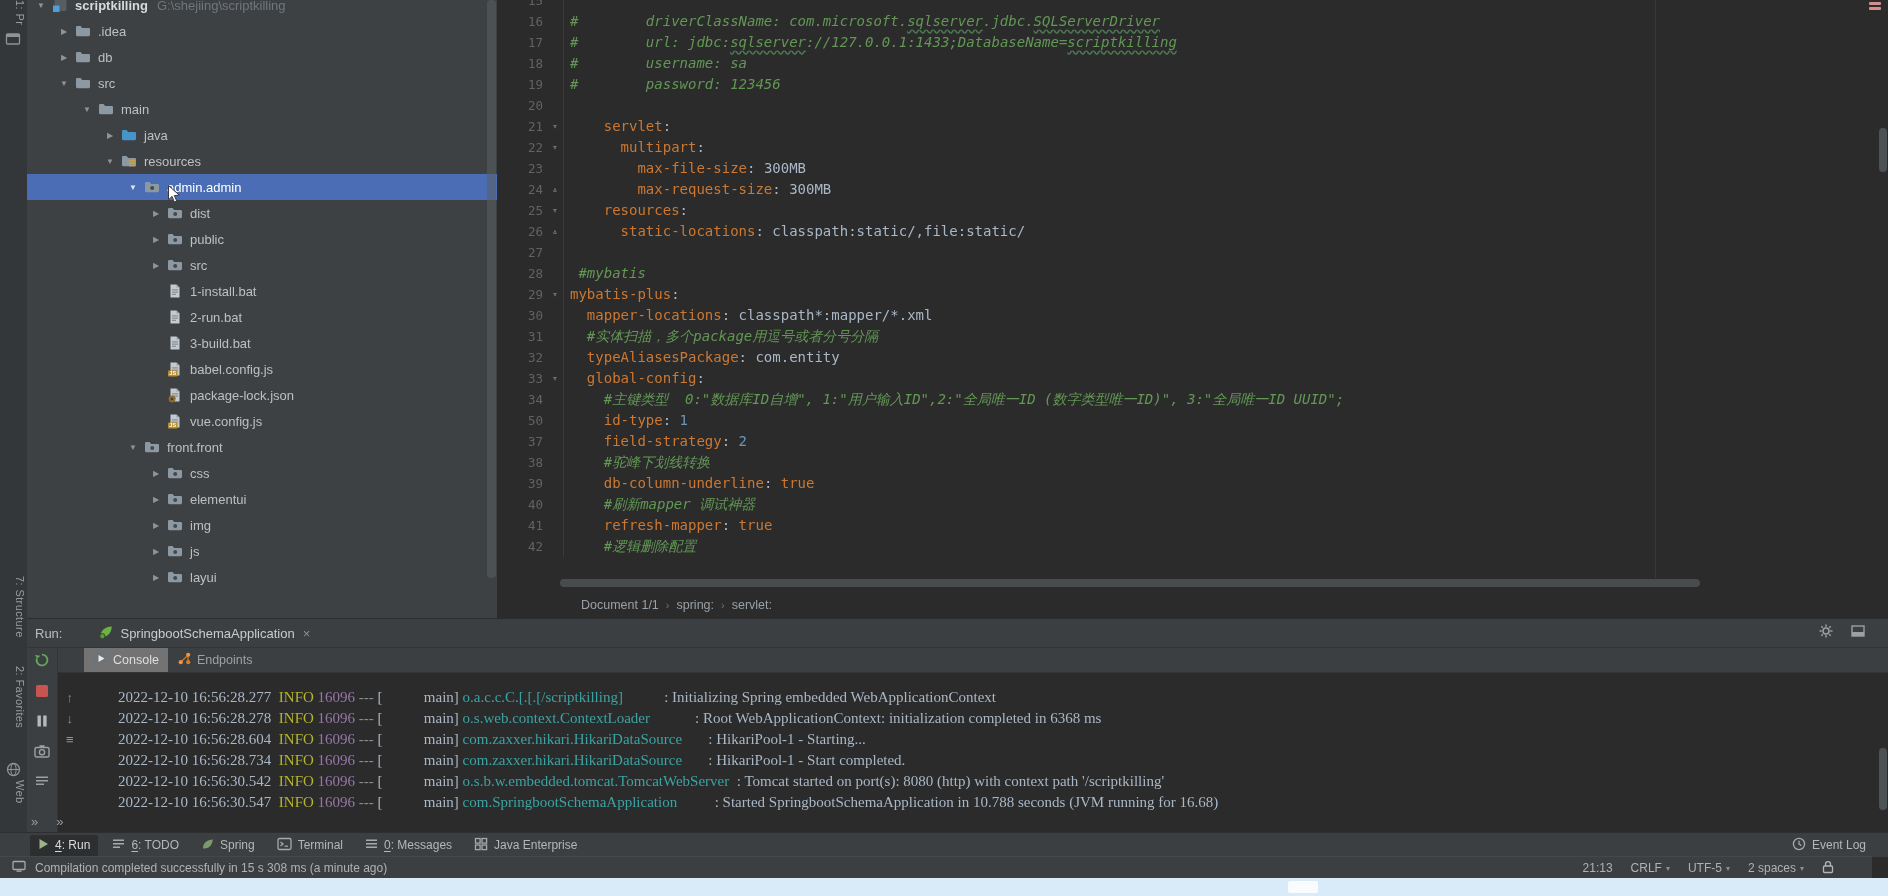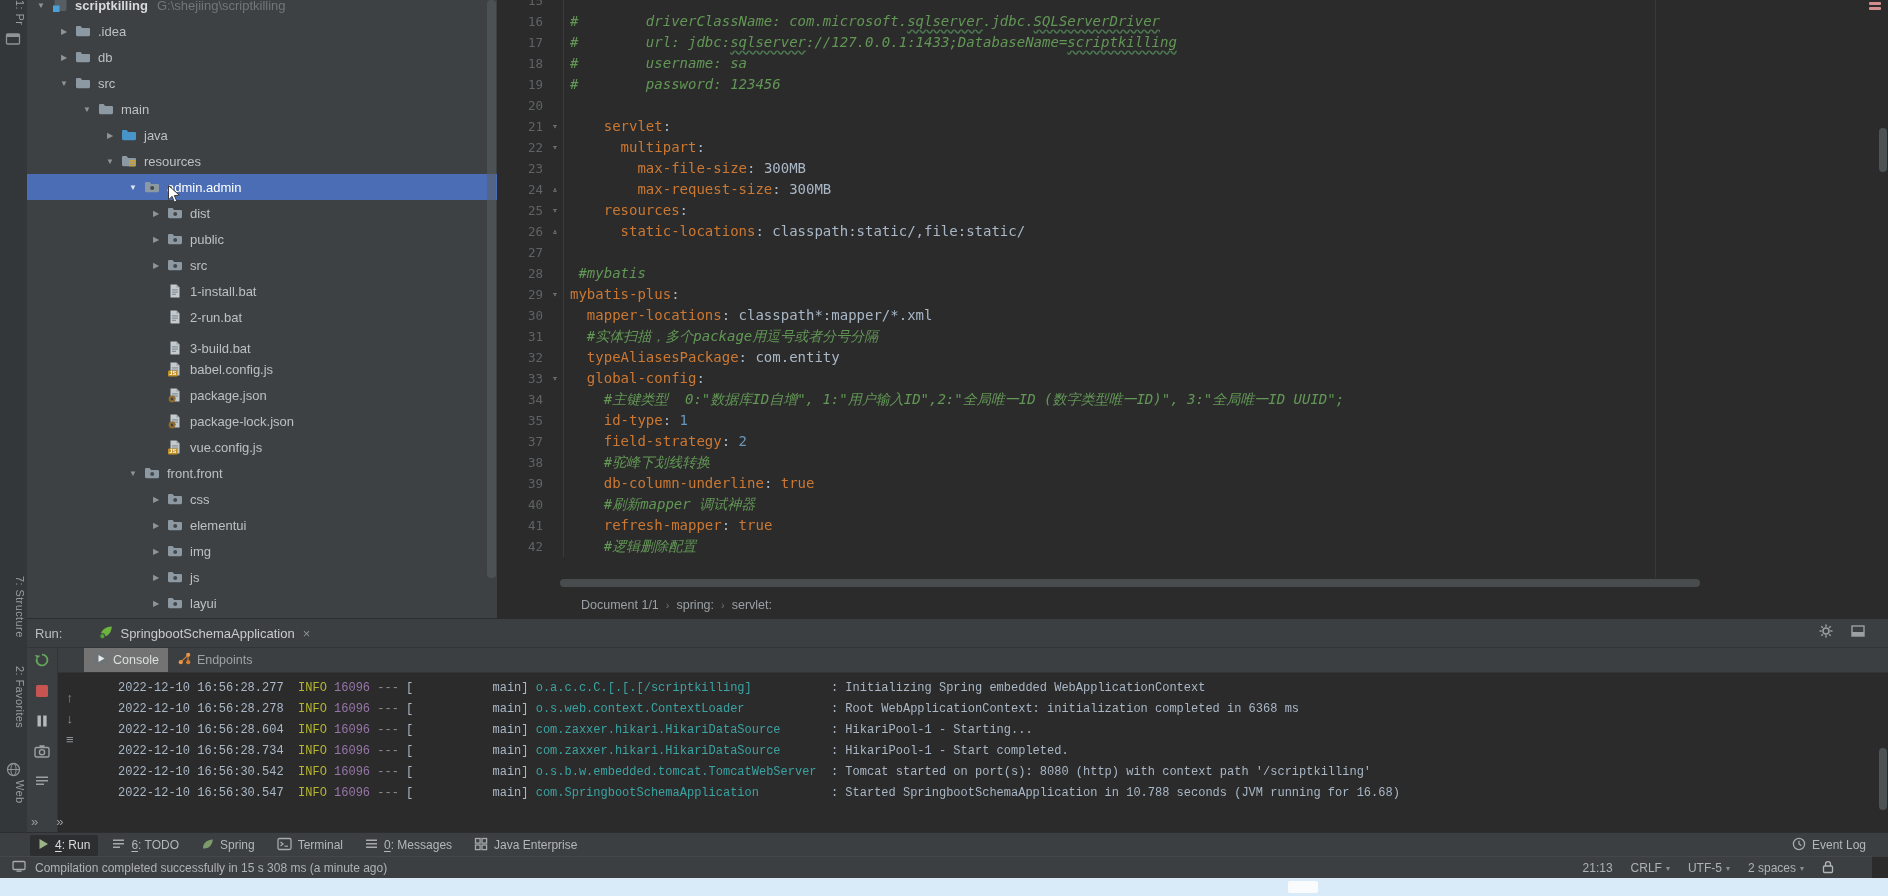--- a/index.html
+++ b/index.html
@@ -49,21 +49,21 @@
   .runrow{display:flex;height:186px;}
   .runtools{width:30px;flex:none;background:#3c3f41;border-right:1px solid #323537;display:flex;
             flex-direction:column;align-items:center;padding-top:4px;gap:12px;}
   .runmain{flex:1;display:flex;flex-direction:column;position:relative;}
   .ctabs{height:24px;flex:none;background:#3c3f41;display:flex;align-items:stretch;padding-left:26px;border-bottom:1px solid #323537;}
   .ctab{display:flex;align-items:center;gap:5px;padding:0 9px;font-size:12.5px;color:#9da1a4;}
   .ctab.on{background:#737373;color:#dcdedf;}
   .console{flex:1;position:relative;background:#2b2b2b;overflow:hidden;}
   .cgut{position:absolute;left:8px;top:18px;display:flex;flex-direction:column;gap:7px;align-items:center;
         color:#8f9497;font-size:13px;line-height:14px;}
-  .logs{position:absolute;left:60px;top:5px;font-family:Liberation Mono, monospace;font-size:12px;line-height:21px;}
+  .logs{position:absolute;left:60px;top:14px;font-family:Liberation Serif, serif;font-size:15px;line-height:21px;}
   .log-line{white-space:pre;height:21px;}
   .lt{color:#a9b7c6;} .lv{color:#b5b52f;} .lp{color:#9876aa;} .ld{color:#8c8c8c;}
   .lb{color:#a9b7c6;} .lg{color:#3ba3a3;} .lm{color:#a9b7c6;}
   .cvthumb{position:absolute;right:1px;top:75px;width:8px;height:62px;background:#4d5254;border-radius:4px;}
   .chevrons{position:absolute;left:4px;bottom:4px;display:flex;gap:18px;color:#9a9ea1;font-size:13px;z-index:5;}
   
   .btoolbar{position:absolute;left:0;right:0;top:832px;height:24px;background:#3c3f41;border-top:1px solid #2c2e2f;
             display:flex;align-items:center;font-size:12px;color:#b4b7b9;padding-left:30px;gap:6px;text-align:right;}
   .tbitem{display:flex;align-items:center;gap:6px;padding:3px 8px;border-radius:2px;}
   .tbitem.on{background:#2c2e30;color:#d8dadb;}
@@ -232,21 +232,21 @@
             <svg width="16" height="16">
               <path d="M3.5 1.5h6l3 3v10h-9z" fill="#c3cad0"></path>
               <path d="M9.5 1.5l3 3h-3z" fill="#979ea3"></path>
               <rect x="5" y="6.4" width="6" height="1" fill="#7b8288"></rect>
               <rect x="5" y="8.6" width="6" height="1" fill="#7b8288"></rect>
               <rect x="5" y="10.8" width="4" height="1" fill="#7b8288"></rect>
             </svg>
           </span>
           <span class="tlabel">2-run.bat</span>
         </div>
-        <div class="trow" style="padding-left: 120px; align-items: flex-end;">
+        <div class="trow" style="padding-left: 120px;">
           <span class="tarrow"></span>
           <span class="ticon">
             <svg width="16" height="16">
               <path d="M3.5 1.5h6l3 3v10h-9z" fill="#c3cad0"></path>
               <path d="M9.5 1.5l3 3h-3z" fill="#979ea3"></path>
               <rect x="5" y="6.4" width="6" height="1" fill="#7b8288"></rect>
               <rect x="5" y="8.6" width="6" height="1" fill="#7b8288"></rect>
               <rect x="5" y="10.8" width="4" height="1" fill="#7b8288"></rect>
             </svg>
           </span>
@@ -273,35 +273,20 @@
             <svg width="16" height="16">
               <path d="M3.5 1.5h6l3 3v10h-9z" fill="#c3cad0"></path>
               <path d="M9.5 1.5l3 3h-3z" fill="#979ea3"></path>
               <rect x="5" y="6.4" width="6" height="1" fill="#7b8288"></rect>
               <rect x="5" y="8.6" width="6" height="1" fill="#7b8288"></rect>
               <rect x="5" y="10.8" width="4" height="1" fill="#7b8288"></rect>
               <circle cx="5" cy="12" r="3.4" fill="#8d6a2f"></circle>
               <circle cx="5" cy="12" r="1.2" fill="#3d4144"></circle>
             </svg>
           </span>
-          <span class="tlabel">package.json</span>
-        </div>
-        <div class="trow" style="padding-left: 120px;">
-          <span class="tarrow"></span>
-          <span class="ticon">
-            <svg width="16" height="16">
-              <path d="M3.5 1.5h6l3 3v10h-9z" fill="#c3cad0"></path>
-              <path d="M9.5 1.5l3 3h-3z" fill="#979ea3"></path>
-              <rect x="5" y="6.4" width="6" height="1" fill="#7b8288"></rect>
-              <rect x="5" y="8.6" width="6" height="1" fill="#7b8288"></rect>
-              <rect x="5" y="10.8" width="4" height="1" fill="#7b8288"></rect>
-              <circle cx="5" cy="12" r="3.4" fill="#8d6a2f"></circle>
-              <circle cx="5" cy="12" r="1.2" fill="#3d4144"></circle>
-            </svg>
-          </span>
           <span class="tlabel">package-lock.json</span>
         </div>
         <div class="trow" style="padding-left: 120px;">
           <span class="tarrow"></span>
           <span class="ticon">
             <svg width="16" height="16">
               <path d="M3.5 1.5h6l3 3v10h-9z" fill="#c3cad0"></path>
               <path d="M9.5 1.5l3 3h-3z" fill="#979ea3"></path>
               <rect x="5" y="6.4" width="6" height="1" fill="#7b8288"></rect>
               <rect x="5" y="8.6" width="6" height="1" fill="#7b8288"></rect>
@@ -473,21 +458,21 @@
           <span class="lnum">33</span>
           <span class="efold">▿</span>
           <span class="ecode"><span class="t">  </span><span class="k">global-config</span><span class="t">:</span></span>
         </div>
         <div class="eline">
           <span class="lnum">34</span>
           <span class="efold"></span>
           <span class="ecode"><span class="t">    </span><span class="cm">#主键类型  0:"数据库ID自增", 1:"用户输入ID",2:"全局唯一ID (数字类型唯一ID)", 3:"全局唯一ID UUID";</span></span>
         </div>
         <div class="eline">
-          <span class="lnum">35</span>
+          <span class="lnum">50</span>
           <span class="efold"></span>
           <span class="ecode"><span class="t">    </span><span class="k">id-type</span><span class="t">: </span><span class="n">1</span></span>
         </div>
         <div class="eline">
           <span class="lnum">37</span>
           <span class="efold"></span>
           <span class="ecode"><span class="t">    </span><span class="k">field-strategy</span><span class="t">: </span><span class="n">2</span></span>
         </div>
         <div class="eline">
           <span class="lnum">38</span>

